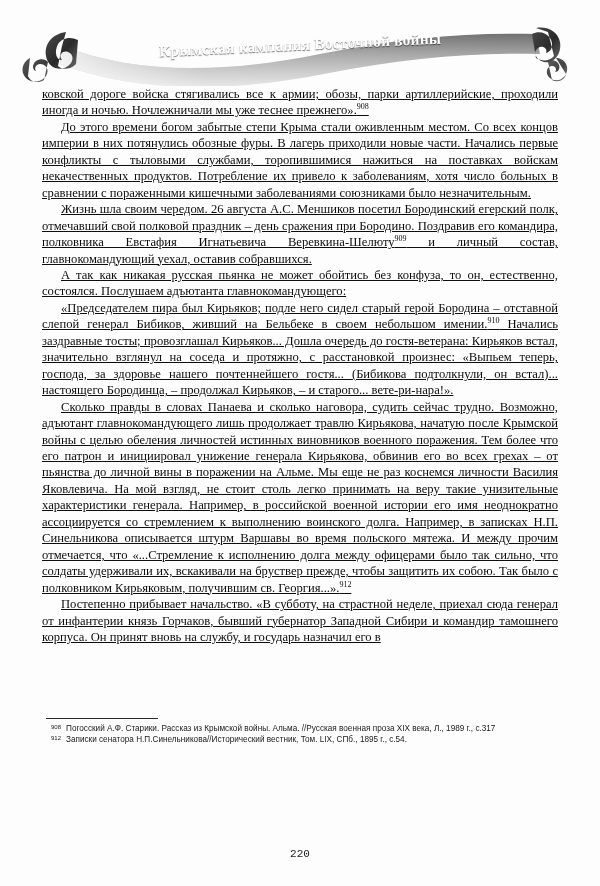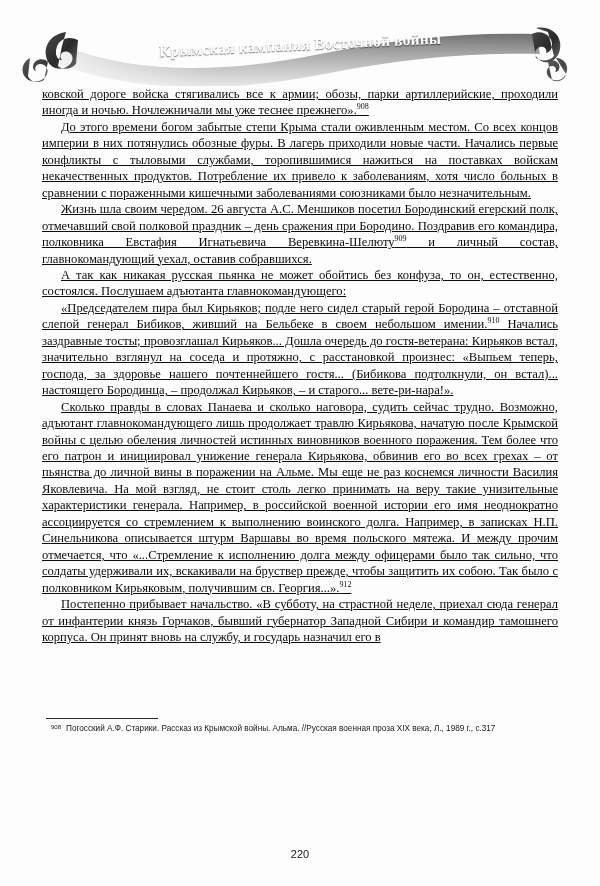--- a/index.html
+++ b/index.html
@@ -112,21 +112,21 @@
     text-align: justify;
   }
 
   
   .page-number {
     position: absolute;
     left: 0;
     top: 848px;
     width: 600px;
     text-align: center;
-    font-family: Liberation Sans, sans-serif;
+    font-family: Liberation Mono, monospace;
     font-size: 11px;
     color: #1a1a1a;
   }
 </style>
 </head>
 <body>
 
 <div class="page">
 
   <div class="header-banner">
@@ -212,17 +212,21 @@
     <div class="footnote-rule"></div>
 
     <div class="footnote">
       <span class="footnote-num">908</span>
       <span class="footnote-text">Погосский А.Ф. Старики. Рассказ из Крымской войны. Альма. //Русская военная проза XIX века, Л., 1989 г., с.317</span>
     </div>
 
 
 
 
+    <div class="footnote">
+      <span class="footnote-num">912</span>
+      <span class="footnote-text">Записки сенатора Н.П.Синельникова//Исторический вестник, Том. LIX, СПб., 1895 г., с.54.</span>
+    </div>
   </div>
 
   <div class="page-number">220</div>
 
 </div>
 
 </body></html>

